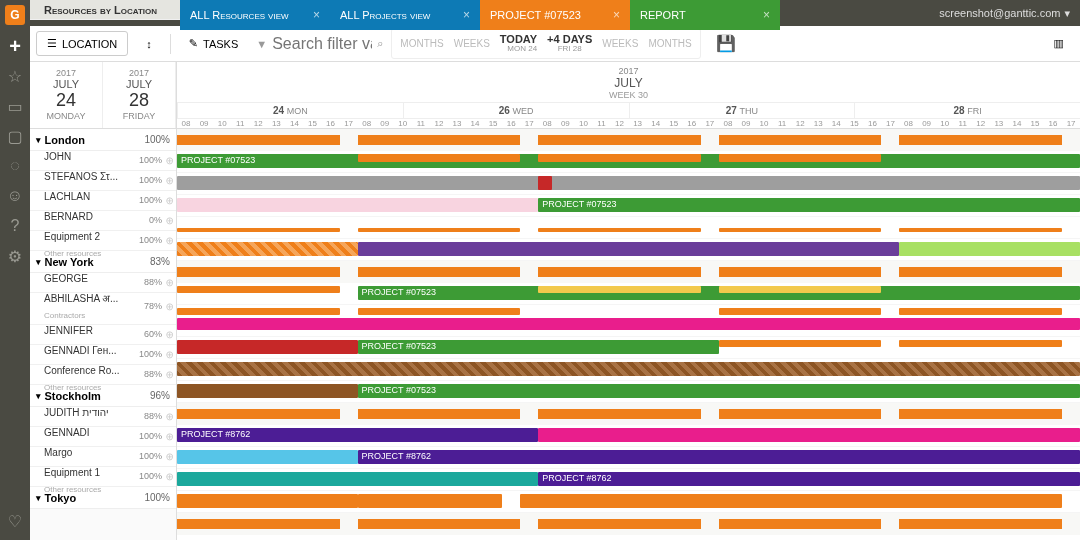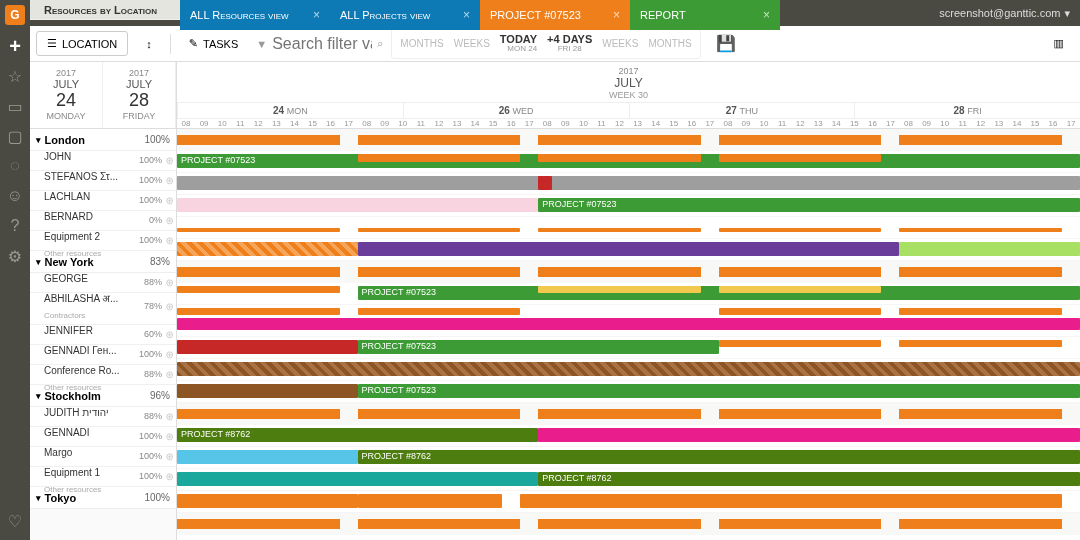--- a/index.html
+++ b/index.html
@@ -77,21 +77,21 @@
 .rrow.tall{height:32px}
 .bar{position:absolute;height:8px;border-radius:1px}
 .bar.thick{height:14px;top:3px;color:#fff;font-size:9px;padding:1px 4px;white-space:nowrap;overflow:hidden}
 .orangebar{background:#ef7f1a}
 .greenbar{background:#3d9b35}
 .greybar{background:#9e9e9e}
 .pinkbar{background:#f8d4e0}
 .purplebar{background:#6a3d9a}
 .yellowbar{background:#f2c94c}
 .limebar{background:#a8e063}
-.bluebar{background:#4d7c0f}
+.bluebar{background:#4c1d95}
 .skybar{background:#56c5e8}
 .magbar{background:#e91e8c}
 .crimbar{background:#c62828}
 .brownbar{background:#8d5524}
 .tealbar{background:#1ba89c}
 .hatched{background:repeating-linear-gradient(45deg,#ef7f1a,#ef7f1a 4px,#f5a55a 4px,#f5a55a 8px)}
 .hatchedbrown{background:repeating-linear-gradient(45deg,#8d5524,#8d5524 4px,#a87244 4px,#a87244 8px)}
 .grouplane{height:22px;position:relative;background:#f8f8f6}
 .grouplane .gbar{position:absolute;top:6px;height:10px;background:#ef7f1a}
 </style>

